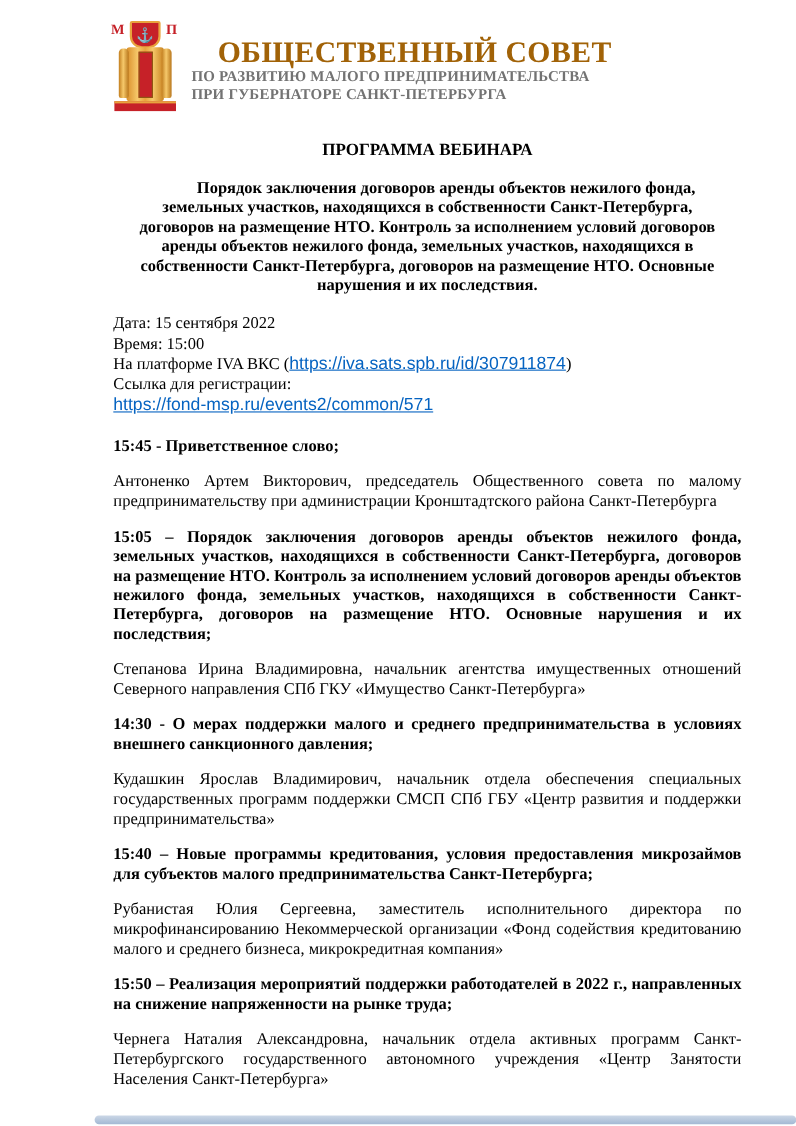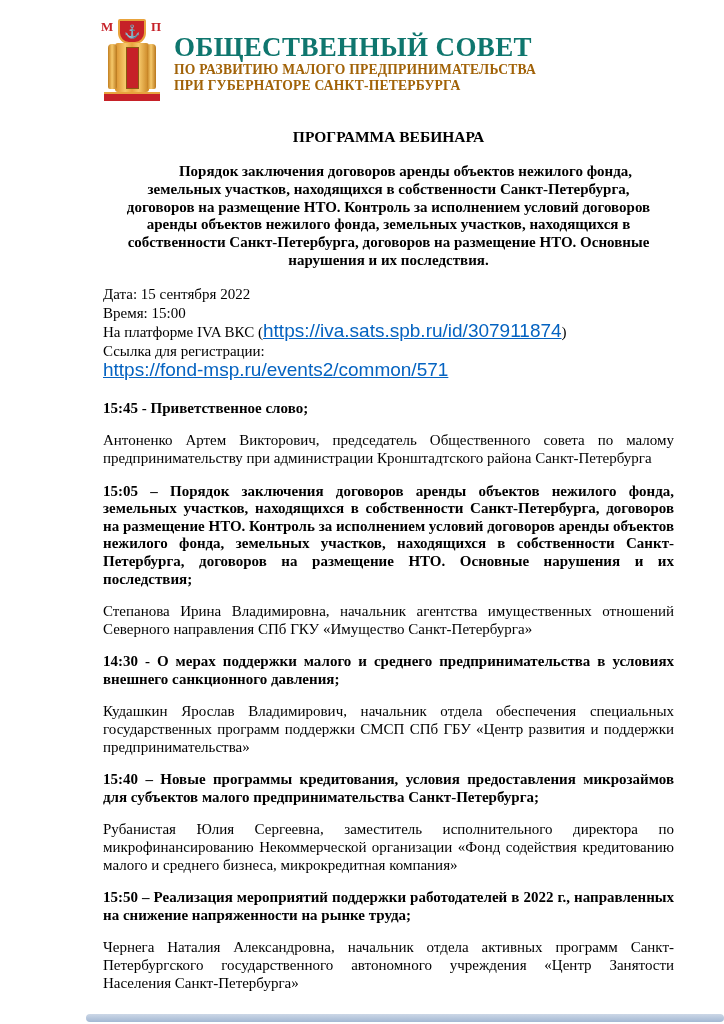--- a/index.html
+++ b/index.html
@@ -25,29 +25,29 @@
     background:linear-gradient(90deg,#D98F2B,#F6C96B 30%,#E8A33D 50%,#F6C96B 70%,#C98321);
     display:flex;align-items:center;justify-content:center;}
   .portal::before,.portal::after{content:"";position:absolute;top:1px;width:9px;height:45px;
     background:linear-gradient(90deg,#C27E1F,#F6C96B 45%,#B9771C);border-radius:4px 4px 2px 2px;}
   .portal::before{left:-7px;}
   .portal::after{right:-7px;}
   .panel{width:11px;height:40px;background:#C62128;border:1px solid #8A5A10;}
   .base{position:absolute;bottom:0;left:50%;transform:translateX(-50%);
     width:56px;height:7px;background:#C62128;border-top:2px solid #E8A33D;}
   .logo-text{margin-top:15px;}
-  .logo-l1{font-weight:bold;font-size:27px;line-height:1.02;color:#0f766e;letter-spacing:0.4px;}
-  .logo-l2,.logo-l3{font-weight:bold;font-size:13.6px;line-height:1.2;color:#a16207;letter-spacing:0.2px;}
+  .logo-l1{font-weight:bold;font-size:27px;line-height:1.02;color:#a16207;letter-spacing:0.4px;margin-left:24px;}
+  .logo-l2,.logo-l3{font-weight:bold;font-size:13.6px;line-height:1.2;color:#737373;letter-spacing:0.2px;}
   
   .content{padding:0 50px 0 103px;}
   .doc-title{font-size:15.5px;font-weight:bold;text-align:center;margin:27px 0 17px;}
   .intro{font-weight:bold;text-align:center;text-indent:34px;line-height:17.8px;margin:0 12px 15px;}
   .details{line-height:18.8px;margin:1px 0 19px;}
   .doc-link{color:#0563C1;text-decoration:underline;
-    font-family:"Liberation Sans","DejaVu Sans",sans-serif;font-size:19px;}
+    font-family:"Liberation Sans","DejaVu Sans",sans-serif;font-size:16px;}
   .agenda p{line-height:17.6px;margin:0 0 15px;}
   .agenda .head{font-weight:bold;text-align:justify;}
   .agenda .speaker{text-align:justify;}
   
   .bottom-bar{position:absolute;left:86px;right:0;bottom:2px;height:8px;border-radius:4px;
     background:linear-gradient(180deg,#c3d0e2,#93accc);opacity:.85;}
 </style>
 </head>
 <body>
 

